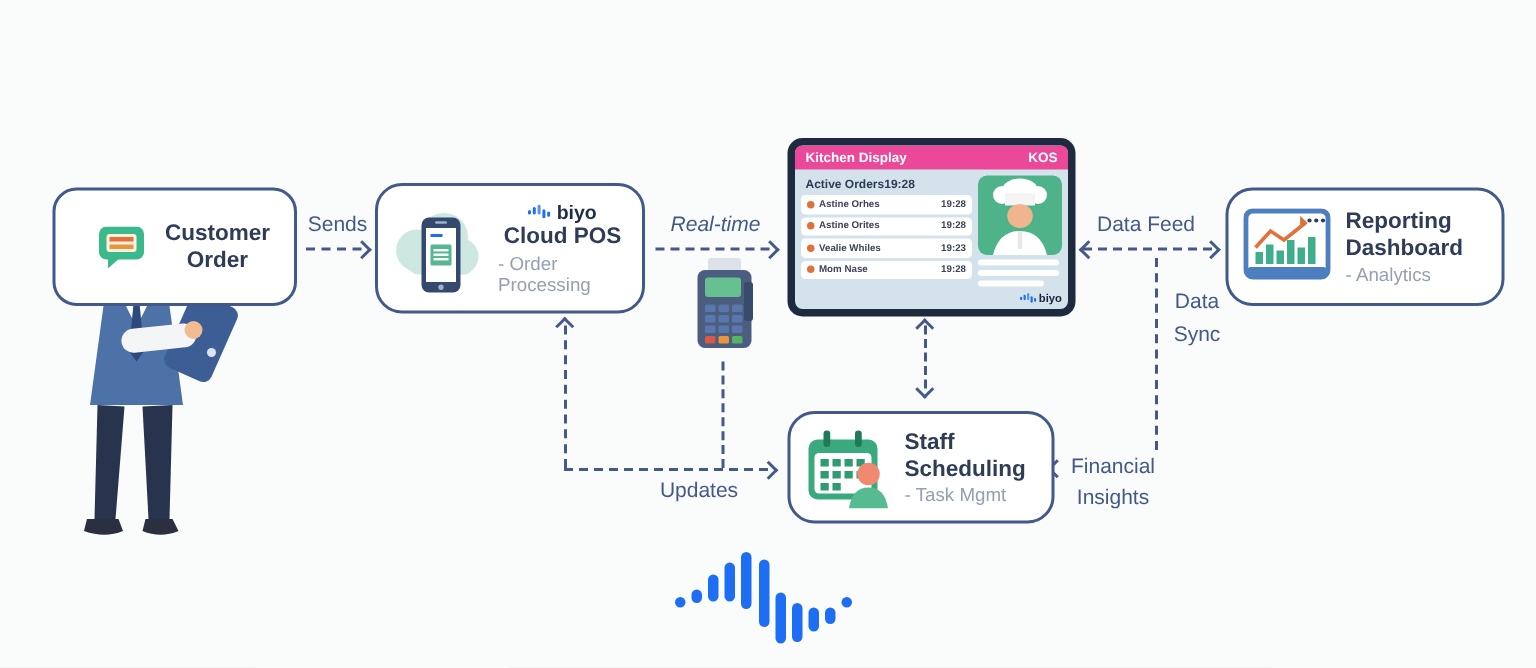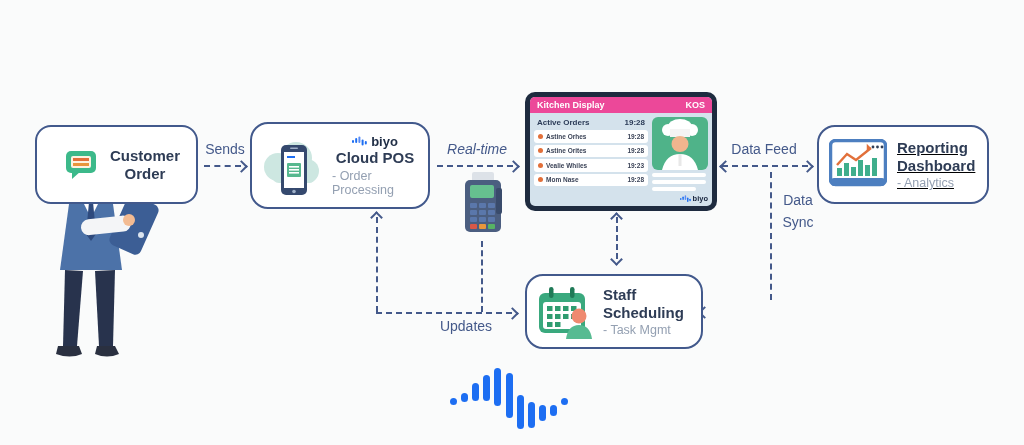--- a/index.html
+++ b/index.html
@@ -27,32 +27,32 @@
 
   
   #customer-box{left:35px;top:125px;width:163px;height:79px;border-radius:16px;justify-content:flex-end;padding-right:12px;}
   #customer-box .title{text-align:center;width:78px;}
 
   
   #cloudpos-box{left:250px;top:122px;width:180px;height:87px;}
   .brandrow{display:flex;align-items:center;gap:4px;font-weight:bold;color:#1f2d45;font-size:13px;align-self:center;}
 
   
-  #reporting-box{left:817px;top:125px;width:172px;height:79px;text-decoration:underline;}
+  #reporting-box{left:817px;top:125px;width:186px;height:79px;}
 
   
   #staff-box{left:525px;top:274px;width:178px;height:75px;}
 
   
   #kds{position:absolute;left:525px;top:92px;width:192px;height:119px;background:#1e2b3f;border-radius:10px;padding:5px;box-sizing:border-box;}
   .kds-screen{background:#d4e2ec;border-radius:5px;width:100%;height:100%;display:flex;flex-direction:column;overflow:hidden;box-sizing:border-box;}
   .kds-header{background:#ec4899;color:#fff;display:flex;justify-content:space-between;align-items:center;padding:3px 7px;font-size:9px;font-weight:bold;}
   .kds-body{display:flex;flex:1;padding:4px;gap:4px;}
   .kds-left{flex:1;display:flex;flex-direction:column;gap:2px;}
-  .kds-listheader{display:flex;justify-content:space-between;align-items:center;padding:1px 3px;font-size:8px;font-weight:bold;color:#2c3c58;}
+  .kds-listheader{display:flex;align-items:center;padding:1px 3px;font-size:8px;font-weight:bold;color:#2c3c58;}
   .kds-row{background:#fff;border-radius:3px;display:flex;align-items:center;gap:3px;padding:0 4px;height:12.5px;font-size:6.5px;color:#3c4458;font-weight:bold;}
   .kds-row .dot{width:5px;height:5px;border-radius:50%;background:var(--orange);flex:0 0 auto;}
   .kds-row .t{margin-left:auto;}
   .kds-right{width:56px;display:flex;flex-direction:column;gap:3px;}
   .chef-card{background:#4fb389;border-radius:6px;height:53px;overflow:hidden;display:flex;justify-content:center;}
   .ph-line{height:4px;border-radius:2px;background:#fff;}
   .kds-brand{display:flex;align-items:center;justify-content:flex-end;gap:2px;color:#16233c;font-weight:bold;font-size:7.5px;margin-top:auto;}
 
   
   #wave{position:absolute;left:448px;top:360px;width:130px;height:75px;}
@@ -223,20 +223,21 @@
   </div>
 
   <div class="alabel" style="left:718px;top:141px;width:92px;">Data Feed</div>
   <div class="dash-h" style="left:722px;top:165px;width:86px;"></div>
   <i class="chev l" style="left:721px;top:162px;"></i>
   <i class="chev r" style="left:803px;top:162px;"></i>
 
   <div class="dash-v" style="left:770px;top:172px;height:128px;"></div>
   <div class="alabel" style="left:776px;top:190px;width:44px;text-align:center;line-height:1.55;">Data Sync</div>
 
+  <div class="alabel" style="left:710px;top:300px;width:64px;line-height:1.5;">Financial Insights</div>
   <i class="chev l" style="left:700px;top:308px;"></i>
 
   <div class="box" id="reporting-box">
     <svg class="icon-svg" width="58" height="52" viewBox="0 0 58 52">
       <rect x="1.5" y="1.5" width="55" height="44" rx="5" fill="#ffffff" stroke="#4d7fc0" stroke-width="3.5"></rect>
       <rect x="2" y="39" width="54" height="8" rx="3" fill="#4d7fc0"></rect>
       <circle cx="44" cy="8" r="1.4" fill="#2f3d55"></circle>
         <circle cx="48.5" cy="8" r="1.4" fill="#2f3d55"></circle>
         <circle cx="53" cy="8" r="1.4" fill="#2f3d55"></circle>
       <g fill="#3fae8c">

